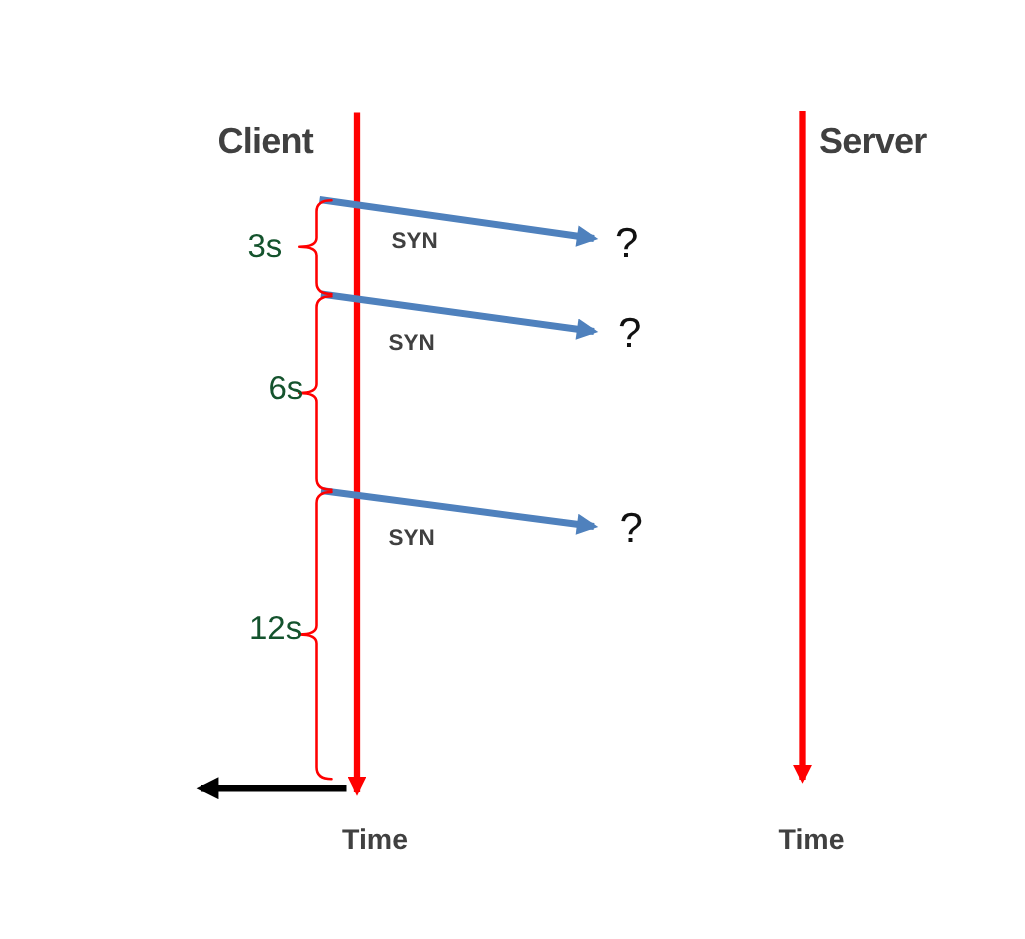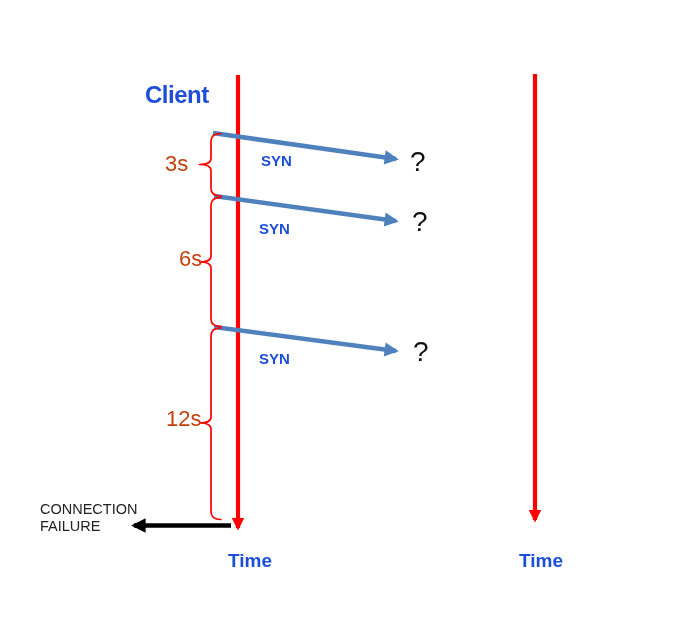--- a/index.html
+++ b/index.html
@@ -15,21 +15,21 @@
     background: #ffffff;
     overflow: hidden;
   }
   .shape-layer {
     position: absolute;
     left: 0;
     top: 0;
   }
   .lbl {
     position: absolute;
-    color: #1d4ed8;
+    color: #404040;
     white-space: pre;
   }
   .actor-title {
     font-size: 24px;
     font-weight: bold;
     line-height: 26px;
     letter-spacing: -0.5px;
   }
   .syn-label {
     font-size: 15px;
@@ -39,21 +39,21 @@
   .question-mark {
     font-size: 28px;
     font-weight: 400;
     line-height: 30px;
     color: #111111;
   }
   .timeout-label {
     font-size: 22px;
     font-weight: 400;
     line-height: 24px;
-    color: #c2410c;
+    color: #14532d;
   }
   .failure-label {
     width: 102px;
     font-size: 14.5px;
     font-weight: 400;
     line-height: 17px;
     color: #222222;
     white-space: normal;
   }
   .time-label {
@@ -93,31 +93,31 @@
     <line x1="214" y1="327" x2="396" y2="351" class="message-stroke" marker-end="url(#head-blue)"></line>
 
     <path class="brace-stroke" d="M221,133.5 Q211,133.5 211,141 L211,158.5 Q211,164.5 199.5,164.5 Q211,164.5 211,170.5 L211,188.5 Q211,196 221,196"></path>
     <path class="brace-stroke" d="M221,197.5 Q211,197.5 211,205 L211,256 Q211,262 199.5,262 Q211,262 211,268 L211,319 Q211,326.5 221,326.5"></path>
     <path class="brace-stroke" d="M221,328 Q211,328 211,335.5 L211,417 Q211,423 199.5,423 Q211,423 211,429 L211,511.5 Q211,519.5 221,519.5"></path>
 
     <line x1="231" y1="525.5" x2="134" y2="525.5" class="failure-stroke" marker-end="url(#head-black)"></line>
   </svg>
 
   <div class="lbl actor-title" style="left:145px; top:82px;">Client</div>
+  <div class="lbl actor-title" style="left:546px; top:82px;">Server</div>
 
   <div class="lbl syn-label" style="left:261px; top:150px;">SYN</div>
   <div class="lbl syn-label" style="left:259px; top:218px;">SYN</div>
   <div class="lbl syn-label" style="left:259px; top:348px;">SYN</div>
 
   <div class="lbl question-mark" style="left:410px; top:147px;">?</div>
   <div class="lbl question-mark" style="left:412px; top:207px;">?</div>
   <div class="lbl question-mark" style="left:413px; top:337px;">?</div>
 
   <div class="lbl timeout-label" style="left:165px; top:152px;">3s</div>
   <div class="lbl timeout-label" style="left:179px; top:247px;">6s</div>
   <div class="lbl timeout-label" style="left:166px; top:407px;text-align:right;">12s</div>
 
-  <div class="lbl failure-label" style="left:40px; top:501px;">CONNECTION FAILURE</div>
 
   <div class="lbl time-label" style="left:228px; top:553px;">Time</div>
   <div class="lbl time-label" style="left:519px; top:553px;">Time</div>
 
 </div>
 
 </body></html>

